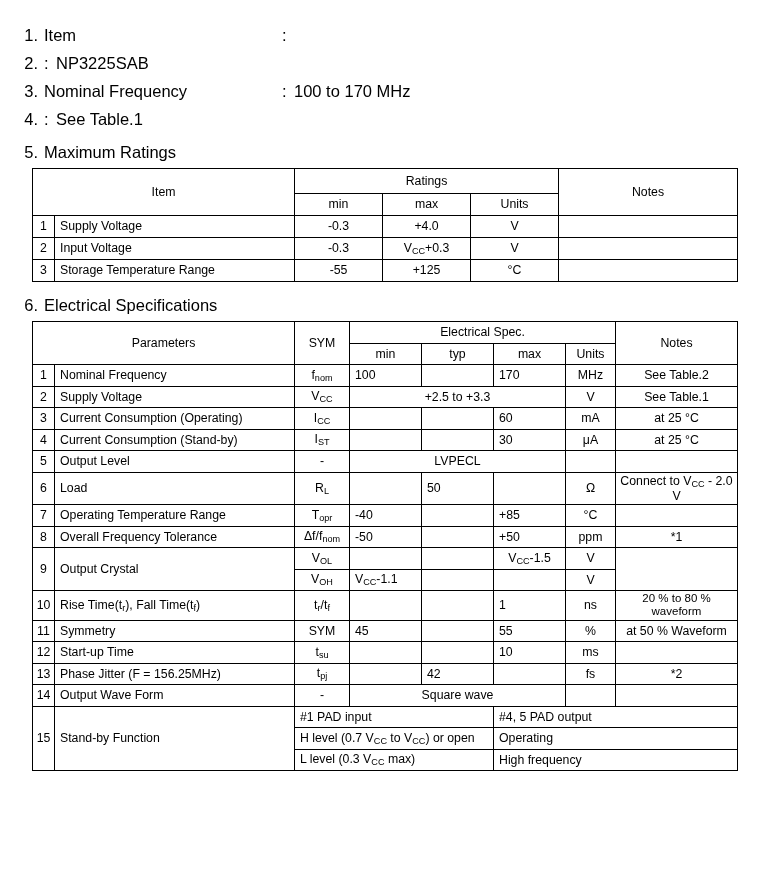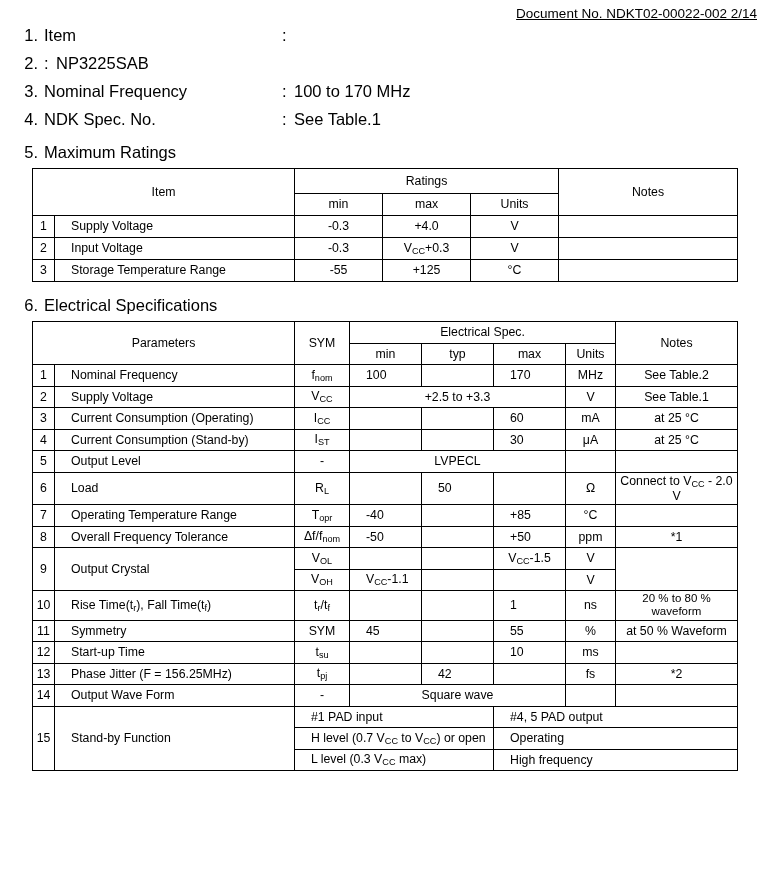--- a/index.html
+++ b/index.html
@@ -80,21 +80,21 @@
   }
   td, th {
     border: 1px solid #000000;
     font-size: 12.3px;
     font-weight: normal;
     padding: 1px 3px;
     vertical-align: middle;
     line-height: 1.15;
   }
   .c { text-align: center; }
-  .l { text-align: left; padding-left: 16px; }
+  .l { text-align: left; padding-left: 5px; }
 
   
   #max-ratings-table {
     margin-left: 32px;
     width: 705px;
   }
   #max-ratings-table td { height: 19px; }
   #max-ratings-table .hdr { height: 22px; }
 
   
@@ -115,21 +115,20 @@
     font-size: 13px;
     line-height: 1.35;
   }
   .footnotes div { white-space: nowrap; }
 </style>
 </head>
 <body>
 
 <div class="page">
 
-  <div class="doc-no">Document No. NDKT02-00022-002 2/14</div>
 
   <div class="content">
 
     <div class="item-row">
       <div class="item-num">1.</div>
       <div class="item-label">Item</div>
       <div class="item-colon">:</div>
     </div>
 
     <div class="item-row">
@@ -140,21 +139,20 @@
 
     <div class="item-row">
       <div class="item-num">3.</div>
       <div class="item-label">Nominal Frequency</div>
       <div class="item-colon">:</div>
       <div class="item-value">100 to 170 MHz</div>
     </div>
 
     <div class="item-row">
       <div class="item-num">4.</div>
-      <div class="item-label">NDK Spec. No.</div>
       <div class="item-colon">:</div>
       <div class="item-value">See Table.1</div>
     </div>
 
     <div class="section-head">
       <div class="item-num">5.</div>
       <div class="sec-title">Maximum Ratings</div>
     </div>
 
     <table id="max-ratings-table">

